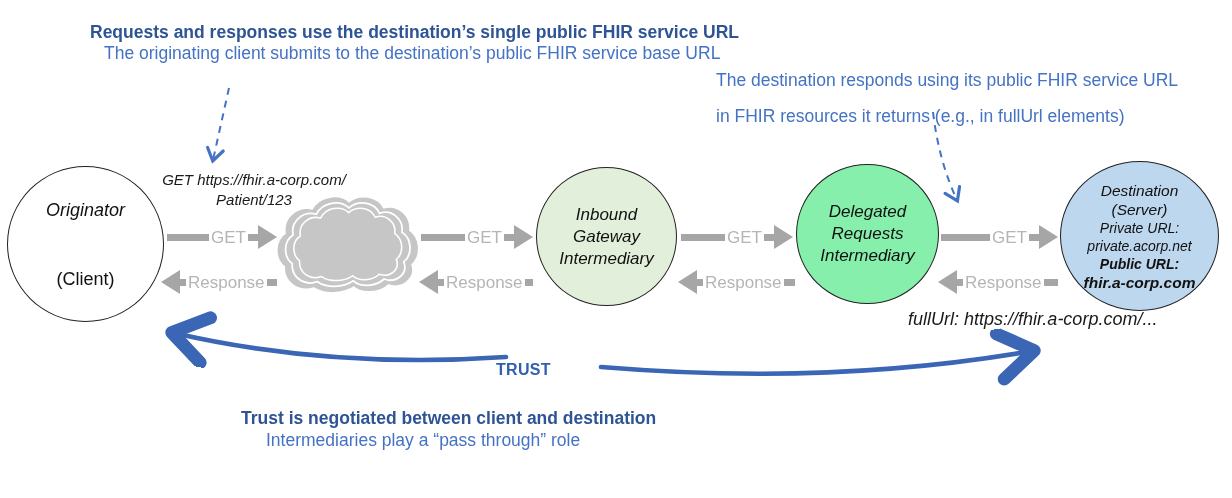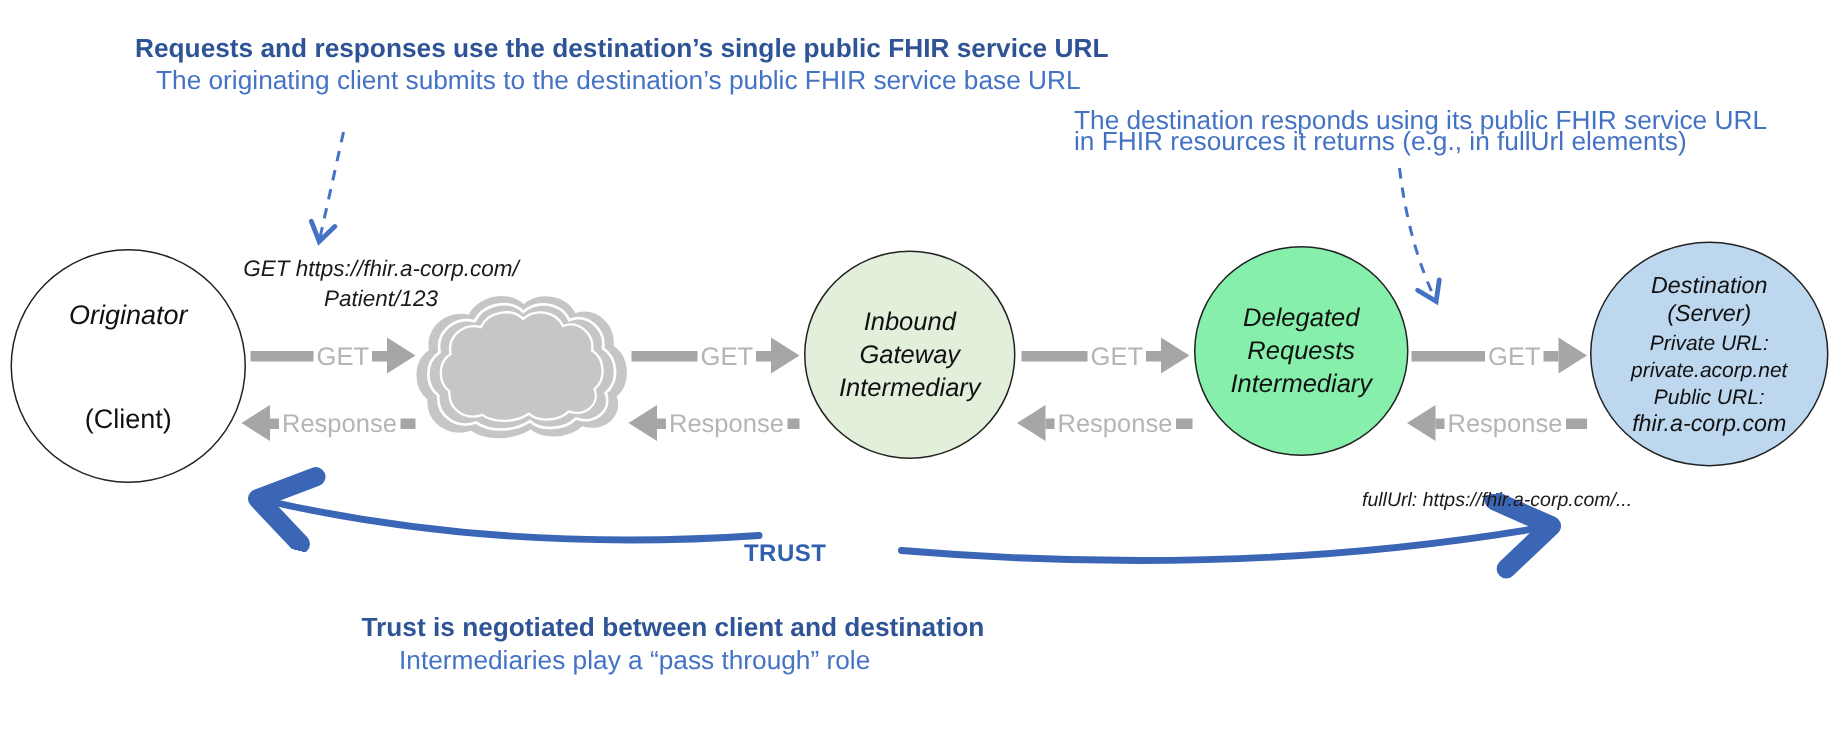--- a/index.html
+++ b/index.html
@@ -17,21 +17,21 @@
   
   .url-label{color:#1a1a1a;font-style:italic;font-size:15px;line-height:20px;}
 
   
   .circle{
     position:absolute;border:1.4px solid #222;border-radius:50%;
     display:flex;flex-direction:column;align-items:center;justify-content:center;
     text-align:center;color:#111;background:#fff;box-sizing:border-box;
   }
   .it{font-style:italic;}
-  .bold{font-weight:normal;}
+  .bold{font-weight:bold;}
   .node-lg{font-size:18px;line-height:24px;gap:45px;}
   .node-md{font-size:17px;line-height:22px;}
   .node-sm{font-size:14px;line-height:18px;}
   .node-sm2{font-size:15.5px;line-height:19px;}
   .fill-green{background:#E2EFDA;}
   .fill-yellow{background:#86efac;}
   .fill-blue{background:#BDD7EE;}
 
   
   .h-arrow{position:absolute;display:flex;align-items:center;height:24px;}
@@ -70,21 +70,21 @@
     <path d="M933,112 Q939,162 957,200" fill="none" stroke="#4472C4" stroke-width="2" stroke-dasharray="7 6" marker-end="url(#dashHead)"></path>
 
     <path d="M506,357 Q330,369 174,333" fill="none" stroke="#3A66B5" stroke-width="4.6" stroke-linecap="round" marker-end="url(#trustHead)"></path>
     <path d="M601,367 Q830,386 1032,351" fill="none" stroke="#3A66B5" stroke-width="4.6" stroke-linecap="round" marker-end="url(#trustHead)"></path>
   </svg>
 
   <div class="abs note-bold" style="left:90px;top:22px;">Requests and responses use the destination’s single public FHIR service URL</div>
   <div class="abs note" style="left:104px;top:43px;">The originating client submits to the destination’s public FHIR service base URL</div>
 
   <div class="abs note" style="left:716px;top:70px;">The destination responds using its public FHIR service URL</div>
-  <div class="abs note" style="left:716px;top:84px;">in FHIR resources it returns (e.g., in fullUrl elements)</div>
+  <div class="abs note" style="left:716px;top:106px;">in FHIR resources it returns (e.g., in fullUrl elements)</div>
 
   <div class="abs url-label" style="left:148px;top:170px;width:212px;text-align:center;">
     <div>GET https://fhir.a-corp.com/</div>
     <div>Patient/123</div>
   </div>
 
   <div class="circle node-lg" style="left:7px;top:166px;width:157px;height:156px;">
     <span class="it">Originator</span>
     <span>(Client)</span>
   </div>
@@ -155,20 +155,20 @@
     <div class="bar stub-m"></div>
     <div class="head-r"></div>
   </div>
   <div class="h-arrow" style="left:938px;top:270px;width:120px;">
     <div class="head-l"></div>
     <div class="bar stub-s"></div>
     <span class="alabel">Response</span>
     <div class="bar grow"></div>
   </div>
 
-  <div class="abs url-label" style="left:908px;top:323px;font-size:13px;text-align:right;">fullUrl: https://fhir.a-corp.com/...</div>
+  <div class="abs url-label" style="left:908px;top:309px;font-size:18px;text-align:right;">fullUrl: https://fhir.a-corp.com/...</div>
 
   <div class="abs trust-label" style="left:496px;top:361px;">TRUST</div>
 
   <div class="abs note-bold" style="left:241px;top:408px;">Trust is negotiated between client and destination</div>
   <div class="abs note" style="left:266px;top:430px;">Intermediaries play a “pass through” role</div>
 
 </div>
 
 </body></html>

